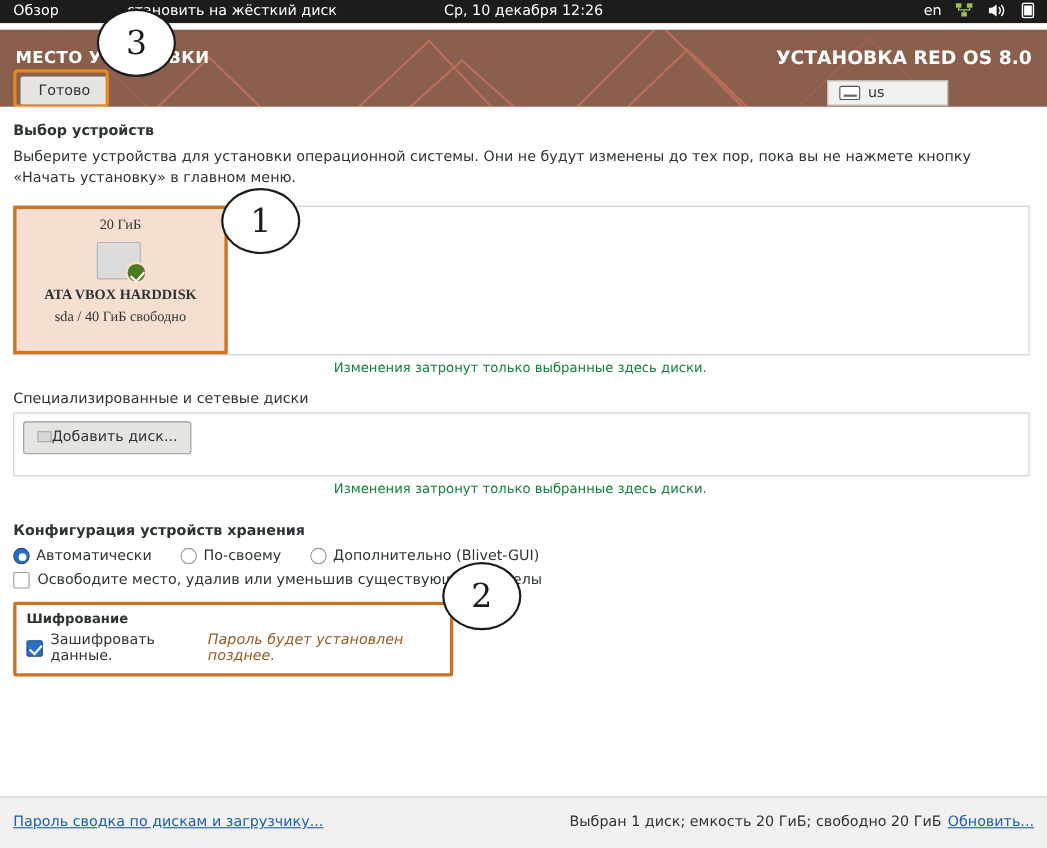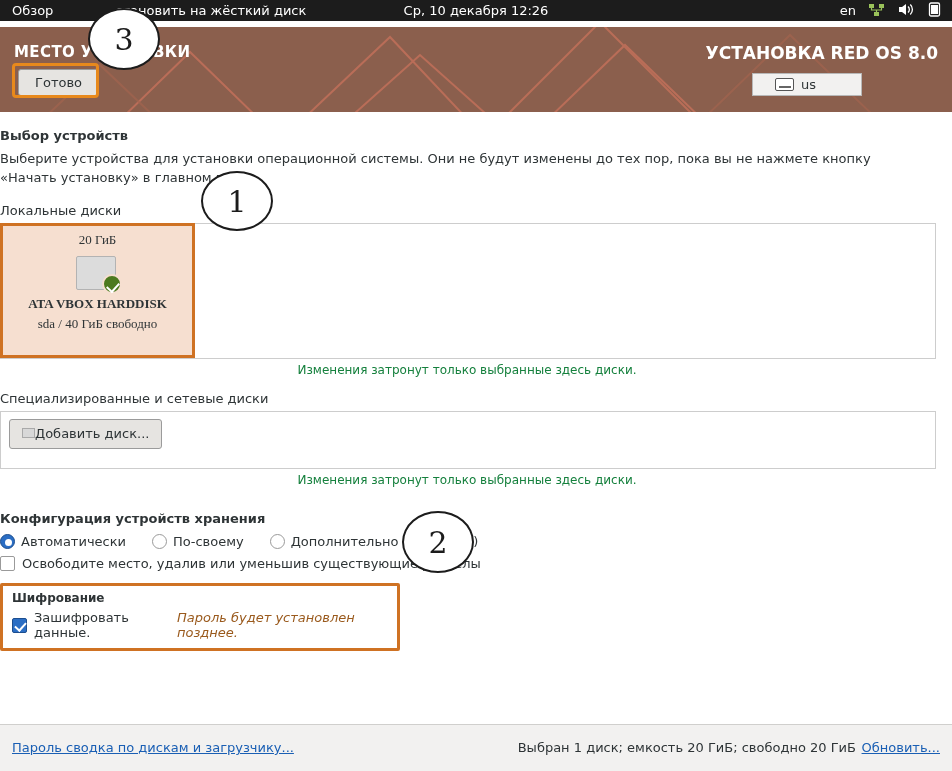--- a/index.html
+++ b/index.html
@@ -54,36 +54,36 @@
     padding: 5px 16px; font-size: 13px; color: #2e3436;
     box-shadow: 0 1px 0 rgba(0,0,0,.12);
   }
   .done-outline {
     position: absolute; left: 12px; top: 36px; width: 87px; height: 35px;
     border: 3px solid #e8891c; border-radius: 4px;
   }
   .kbd-indicator {
     position: absolute; right: 90px; top: 46px;
     background: #f2f1f0; border: 1px solid #b8b8b8;
-    padding: 3px 10px 3px 22px; font-size: 13px; color: #2e3436;
+    padding: 3px 10px 3px 10px; font-size: 13px; color: #2e3436;
     display: flex; align-items: center; gap: 7px; min-width: 110px;
   }
   .kbd-glyph {
     display: inline-block; width: 19px; height: 13px;
     border: 1px solid #555; border-radius: 2px; background: #fff;
     position: relative;
   }
   .kbd-glyph:after {
     content: ""; position: absolute; left: 3px; top: 7px; width: 12px; height: 2px; background: #666;
   }
 
   
   .content {
-    position: absolute; top: 113px; left: 0; width: 952px; height: 612px;
-    background: #ffffff; padding: 10px 16px 0 0;
+    position: absolute; top: 97px; left: 0; width: 952px; height: 612px;
+    background: #ffffff; padding: 10px 16px 0 12px;
   }
   .section-title { font-size: 13px; font-weight: bold; margin: 5px 0 6px 0; }
   .intro { font-size: 13px; line-height: 19px; margin: 0 0 16px 0; max-width: 925px; }
   .group-label { font-size: 13px; margin: 0 0 5px 0; }
 
   .disk-panel {
     border: 1px solid #cdcdcd; background: #ffffff;
     height: 136px; position: relative; padding: 0; font-family: Liberation Serif, serif;
   }
   .disk-tile {
@@ -247,21 +247,20 @@
       <span class="kbd-glyph"></span>
       <span>us</span>
     </div>
   </div>
 
   <div class="content">
 
     <div class="section-title">Выбор устройств</div>
     <p class="intro">Выберите устройства для установки операционной системы. Они не будут изменены до тех пор, пока вы не нажмете кнопку «Начать установку» в главном меню.</p>
 
-    <div class="group-label">Локальные диски</div>
     <div class="disk-panel">
       <div class="disk-tile">
         <div class="disk-size">20 ГиБ</div>
         <div class="disk-icon">
           <span class="body"></span>
           <span class="tick"></span>
         </div>
         <div class="disk-name">ATA VBOX HARDDISK</div>
         <div class="disk-sub">sda / 40 ГиБ свободно</div>
       </div>

